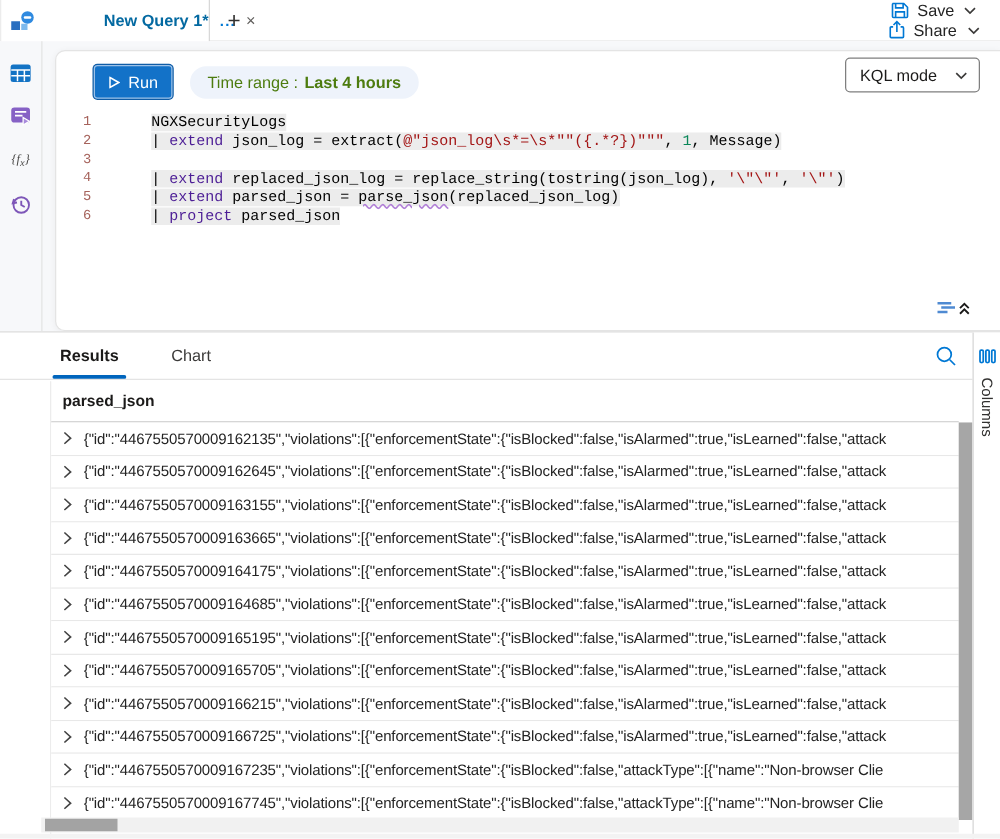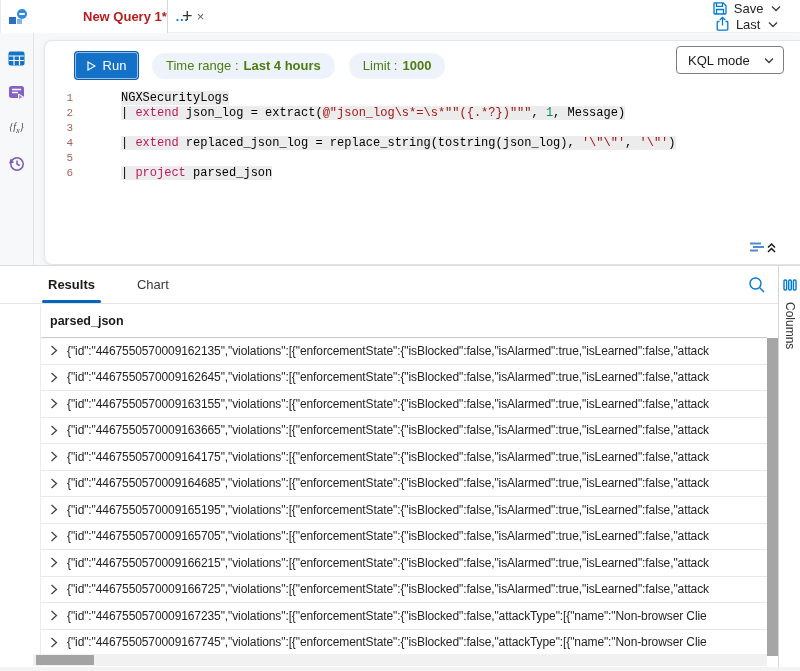--- a/index.html
+++ b/index.html
@@ -13,21 +13,21 @@
   .doc-tab {
     position:absolute; left:0; top:0; width:168px; height:33px;
     display:flex; align-items:center; padding:0 8px;
     border-right:1px solid #d8d8d8; border-left:1px solid #ececec; background:#fff;
   }
   .adx-logo { width:18px; height:16px; position:relative; flex:0 0 auto; }
   .adx-logo .sq1 { position:absolute; left:0; bottom:1px; width:7px; height:7px; background:#2a6fc0; }
   .adx-logo .sq2 { position:absolute; left:8px; bottom:1px; width:5px; height:5px; background:#7db9ed; }
   .adx-logo .bub { position:absolute; right:0; top:0; width:10px; height:10px; border-radius:50%; background:#2f8ae0; }
   .adx-logo .bub::after { content:""; position:absolute; left:2px; top:4px; width:6px; height:2px; background:#fff; border-radius:1px; }
-  .doc-tab-title { font-weight:bold; font-size:13px; color:#b91c1c; margin-left:8px; white-space:nowrap;padding-left:48px; }
+  .doc-tab-title { font-weight:bold; font-size:13px; color:#0369a1; margin-left:8px; white-space:nowrap;padding-left:48px; }
   .doc-tab-dots { color:#0078d4; font-weight:bold; font-size:12px; letter-spacing:1px; margin-left:9px; cursor:pointer; }
   .doc-tab-close { color:#605e5c; font-size:13px; margin-left:8px; cursor:pointer; }
   .new-tab { position:absolute; left:182px; top:5px; font-size:18px; font-weight:300; color:#323130; cursor:pointer; line-height:22px; }
   .top-actions { position:absolute; right:8px; top:0; height:33px; display:flex; align-items:center;flex-direction:column; }
   .action { display:flex; align-items:center; gap:6px; font-size:13px; color:#242424; cursor:pointer; margin-left:20px; }
   .action svg { display:block; }
   .chev-down { margin-left:2px; }
   .more-dots { color:#0078d4; font-weight:bold; font-size:14px; letter-spacing:2px; margin-left:22px; cursor:pointer; }
   .vdiv { width:1px; height:18px; background:#c8c8c8; margin-left:16px; }
   
@@ -53,21 +53,21 @@
     position:absolute; right:16px; top:5px; width:108px; height:28px;
     border:1px solid #7f7f7f; border-radius:4px; background:#fff;
     display:flex; align-items:center; justify-content:space-between; padding:0 9px 0 11px;
     font-size:13px; color:#1b1a19; cursor:pointer;
   }
   
   .editor { margin-top:11px; }
   .code-line { display:flex; height:15px; align-items:center; font-family:"Liberation Mono", monospace; font-size:12px; white-space:pre; cursor:text; }
   .ln { width:44px; text-align:right; padding-right:16px; color:#a6635c; font-size:11px; flex:0 0 auto; }
   .code-text { background:#ececec; display:inline-block; color:#000;margin-left:32px; }
-  .tok.kw { color:#be185d; }
+  .tok.kw { color:#4c1d95; }
   .tok.str { color:#a31515; }
   .tok.num { color:#098658; }
   .tok.squiggle { text-decoration:underline wavy #b180d7; text-underline-offset:2px; }
   .editor-foot { position:absolute; right:24px; bottom:5px; cursor:pointer; }
   .drag-handle { position:absolute; bottom:-6px; left:505px; color:#8a8886; font-size:14px; letter-spacing:2px; cursor:row-resize; }
   
   .results { position:absolute; top:265px; left:0; right:0; bottom:0; background:#fff; border-top:1px solid #dcdcdc; }
   .tabs-row { position:relative; height:38px; border-bottom:1px solid #e4e4e4; display:flex; align-items:flex-start; padding-left:48px; gap:42px; }
   .rtab { font-size:13px; color:#3b3a39; cursor:pointer; position:relative; height:100%; display:flex; align-items:center; }
   .rtab.active { font-weight:bold; color:#1b1a19; }
@@ -118,21 +118,21 @@
         <svg class="chev-down" width="10" height="7" viewBox="0 0 10 7" fill="none" stroke="#3b3a39" stroke-width="1.3">
             <path d="M1 1.5 l4 4 4-4"></path>
           </svg>
       </span>
       <span class="action">
         <svg width="15" height="16" viewBox="0 0 15 16" fill="none" stroke="#0078d4" stroke-width="1.3">
             <path d="M4.5 5.5 H3 a0.8 0.8 0 0 0 -0.8 0.8 v7 a0.8 0.8 0 0 0 0.8 0.8 h9 a0.8 0.8 0 0 0 0.8 -0.8 v-7 a0.8 0.8 0 0 0 -0.8 -0.8 H10.5"></path>
             <path d="M7.5 9.5 V1.6"></path>
             <path d="M4.8 4 L7.5 1.3 L10.2 4"></path>
           </svg>
-        <span>Last</span>
+        <span>Share</span>
         <svg class="chev-down" width="10" height="7" viewBox="0 0 10 7" fill="none" stroke="#3b3a39" stroke-width="1.3">
             <path d="M1 1.5 l4 4 4-4"></path>
           </svg>
       </span>
       <span class="more-dots">...</span>
       <span class="vdiv"></span>
       <span class="action">
         <svg width="16" height="14" viewBox="0 0 16 14" fill="none" stroke="#0078d4" stroke-width="1.4">
             <rect x="1" y="1.5" width="4.5" height="4"></rect>
             <path d="M8 2.5 h7 M8 5 h5"></path>
@@ -176,24 +176,20 @@
         <button class="run-btn">
           <svg width="9" height="10" viewBox="0 0 9 10" fill="none" stroke="#fff" stroke-width="1.2">
               <path d="M1 1 L8 5 L1 9 Z"></path>
             </svg>
           <span>Run</span>
         </button>
         <span class="pill">
           <span>Time range :</span>
           <b>Last 4 hours</b>
         </span>
-        <span class="pill">
-          <span>Limit :</span>
-          <b>1000</b>
-        </span>
         <span class="mode-select">
           <span>KQL mode</span>
           <svg width="10" height="7" viewBox="0 0 10 7" fill="none" stroke="#3b3a39" stroke-width="1.3">
               <path d="M1 1.5 l4 4 4-4"></path>
             </svg>
         </span>
       </div>
 
       <div class="editor" id="editor">
   <div class="code-line">
@@ -210,20 +206,21 @@
     <span class="ln">3</span>
   </div>
 
   <div class="code-line">
     <span class="ln">4</span>
     <span class="code-text"><span class="tok plain">| </span><span class="tok kw">extend</span><span class="tok plain"> replaced_json_log = replace_string(tostring(json_log), </span><span class="tok str">'\"\"'</span><span class="tok plain">, </span><span class="tok str">'\"'</span><span class="tok plain">)</span></span>
   </div>
 
   <div class="code-line">
     <span class="ln">5</span>
+    <span class="code-text"><span class="tok plain">| </span><span class="tok kw">extend</span><span class="tok plain"> parsed_json = </span><span class="tok squiggle">parse_json</span><span class="tok plain">(replaced_json_log)</span></span>
   </div>
 
   <div class="code-line">
     <span class="ln">6</span>
     <span class="code-text"><span class="tok plain">| </span><span class="tok kw">project</span><span class="tok plain"> parsed_json</span></span>
   </div>
 </div>
 
       <span class="editor-foot">
         <svg width="28" height="15" viewBox="0 0 28 15">

